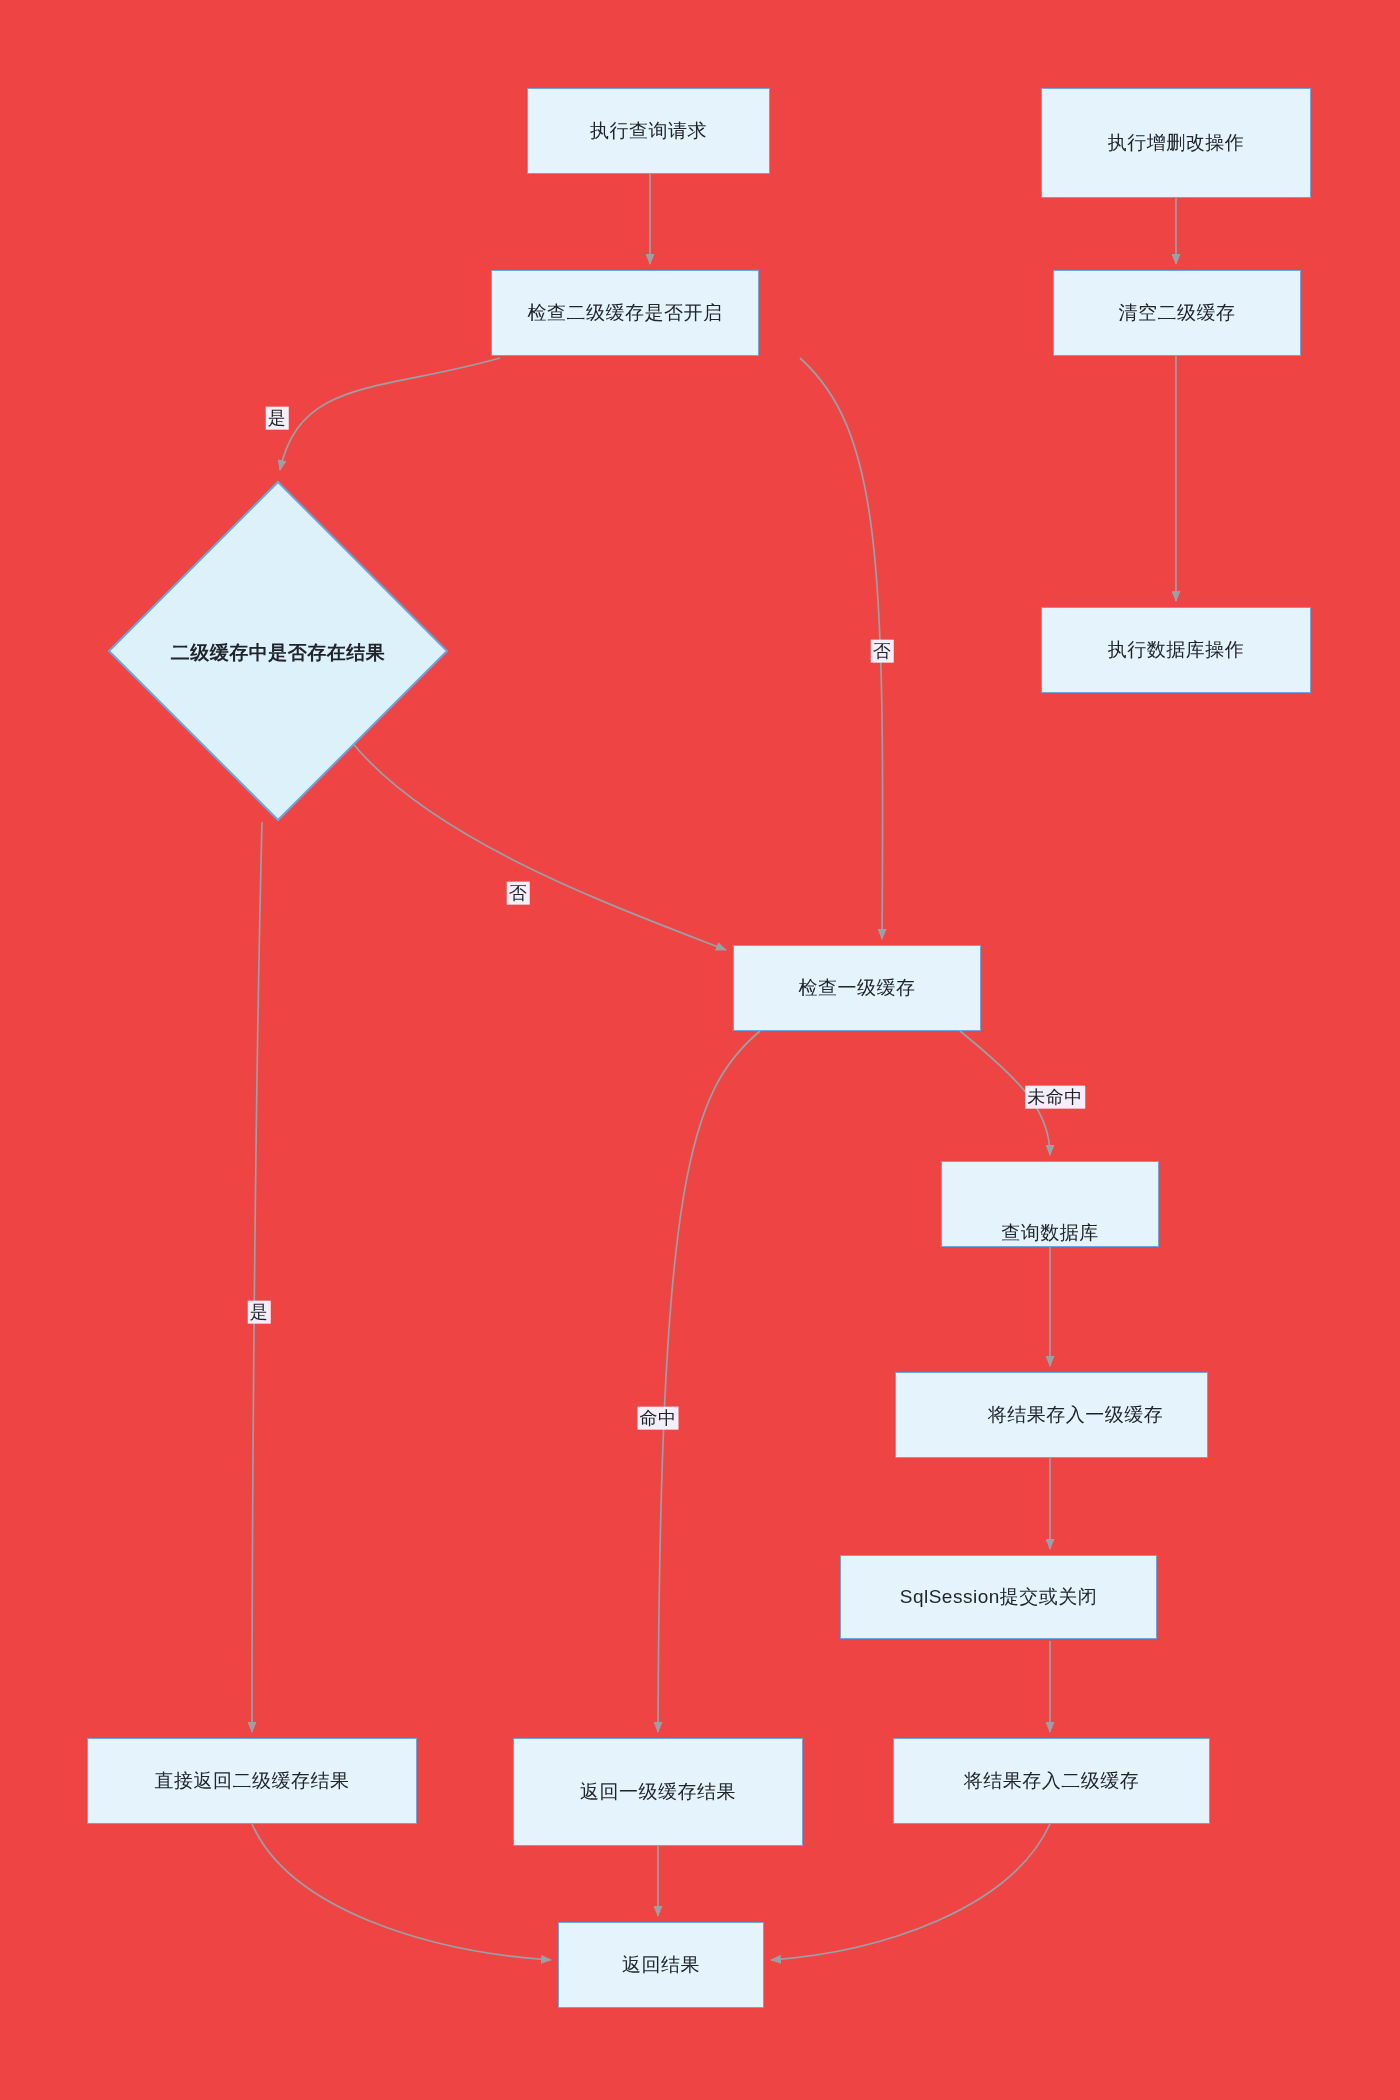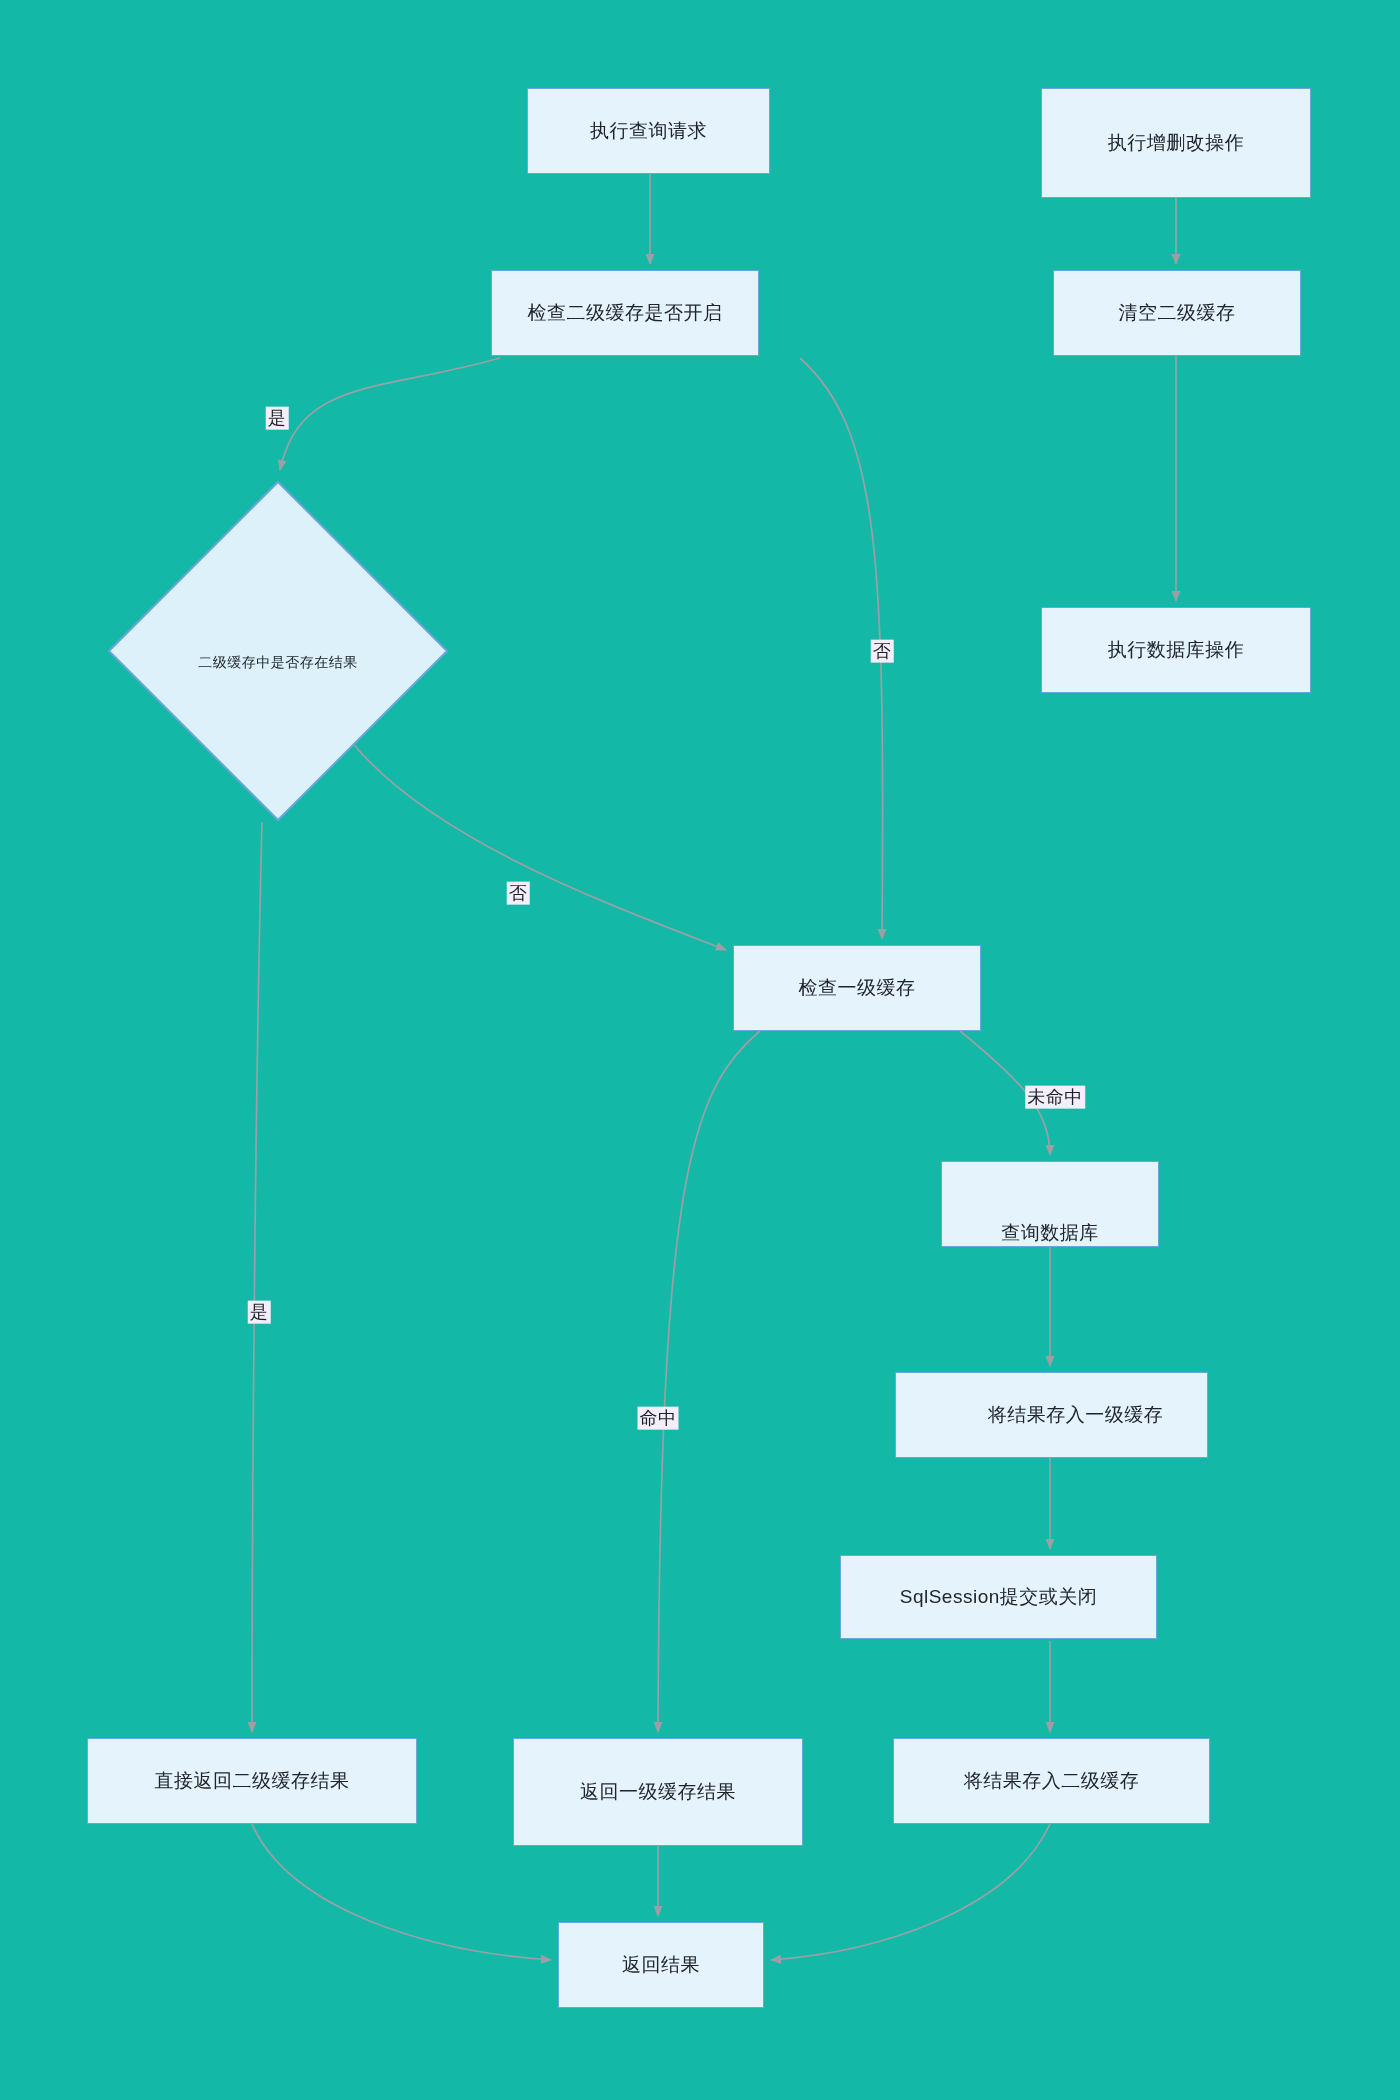--- a/index.html
+++ b/index.html
@@ -11,21 +11,21 @@
   body {
     width: 1400px;
     height: 2100px;
     font-family: "Liberation Sans", "DejaVu Sans", sans-serif;
     overflow: hidden;
   }
   #canvas {
     position: relative;
     width: 1400px;
     height: 2100px;
-    background: #14b8a6;
+    background: #ef4444;
   }
   svg.edges {
     position: absolute;
     top: 0;
     left: 0;
     width: 1400px;
     height: 2100px;
     pointer-events: none;
   }
   .node {
@@ -51,30 +51,31 @@
     position: absolute;
   }
   .diamond-shape {
     position: absolute;
     top: 0; left: 0;
     width: 100%;
     height: 100%;
   }
   .diamond-text {
     position: absolute;
-    top: 12px; left: 0;
+    top: 2px; left: 0;
     width: 100%;
     height: 100%;
     display: flex;
     align-items: center;
     justify-content: center;
-    font-size: 14px;
+    font-size: 19px;
     color: #20252b;
     letter-spacing: 0.5px;
     white-space: nowrap;
+    font-weight: bold;
   }
   .edge-label {
     position: absolute;
     background: #f3eefa;
     color: #1d2127;
     font-size: 18px;
     line-height: 1.15;
     padding: 1px 2px;
     white-space: nowrap;
     transform: translate(-50%, -50%);

